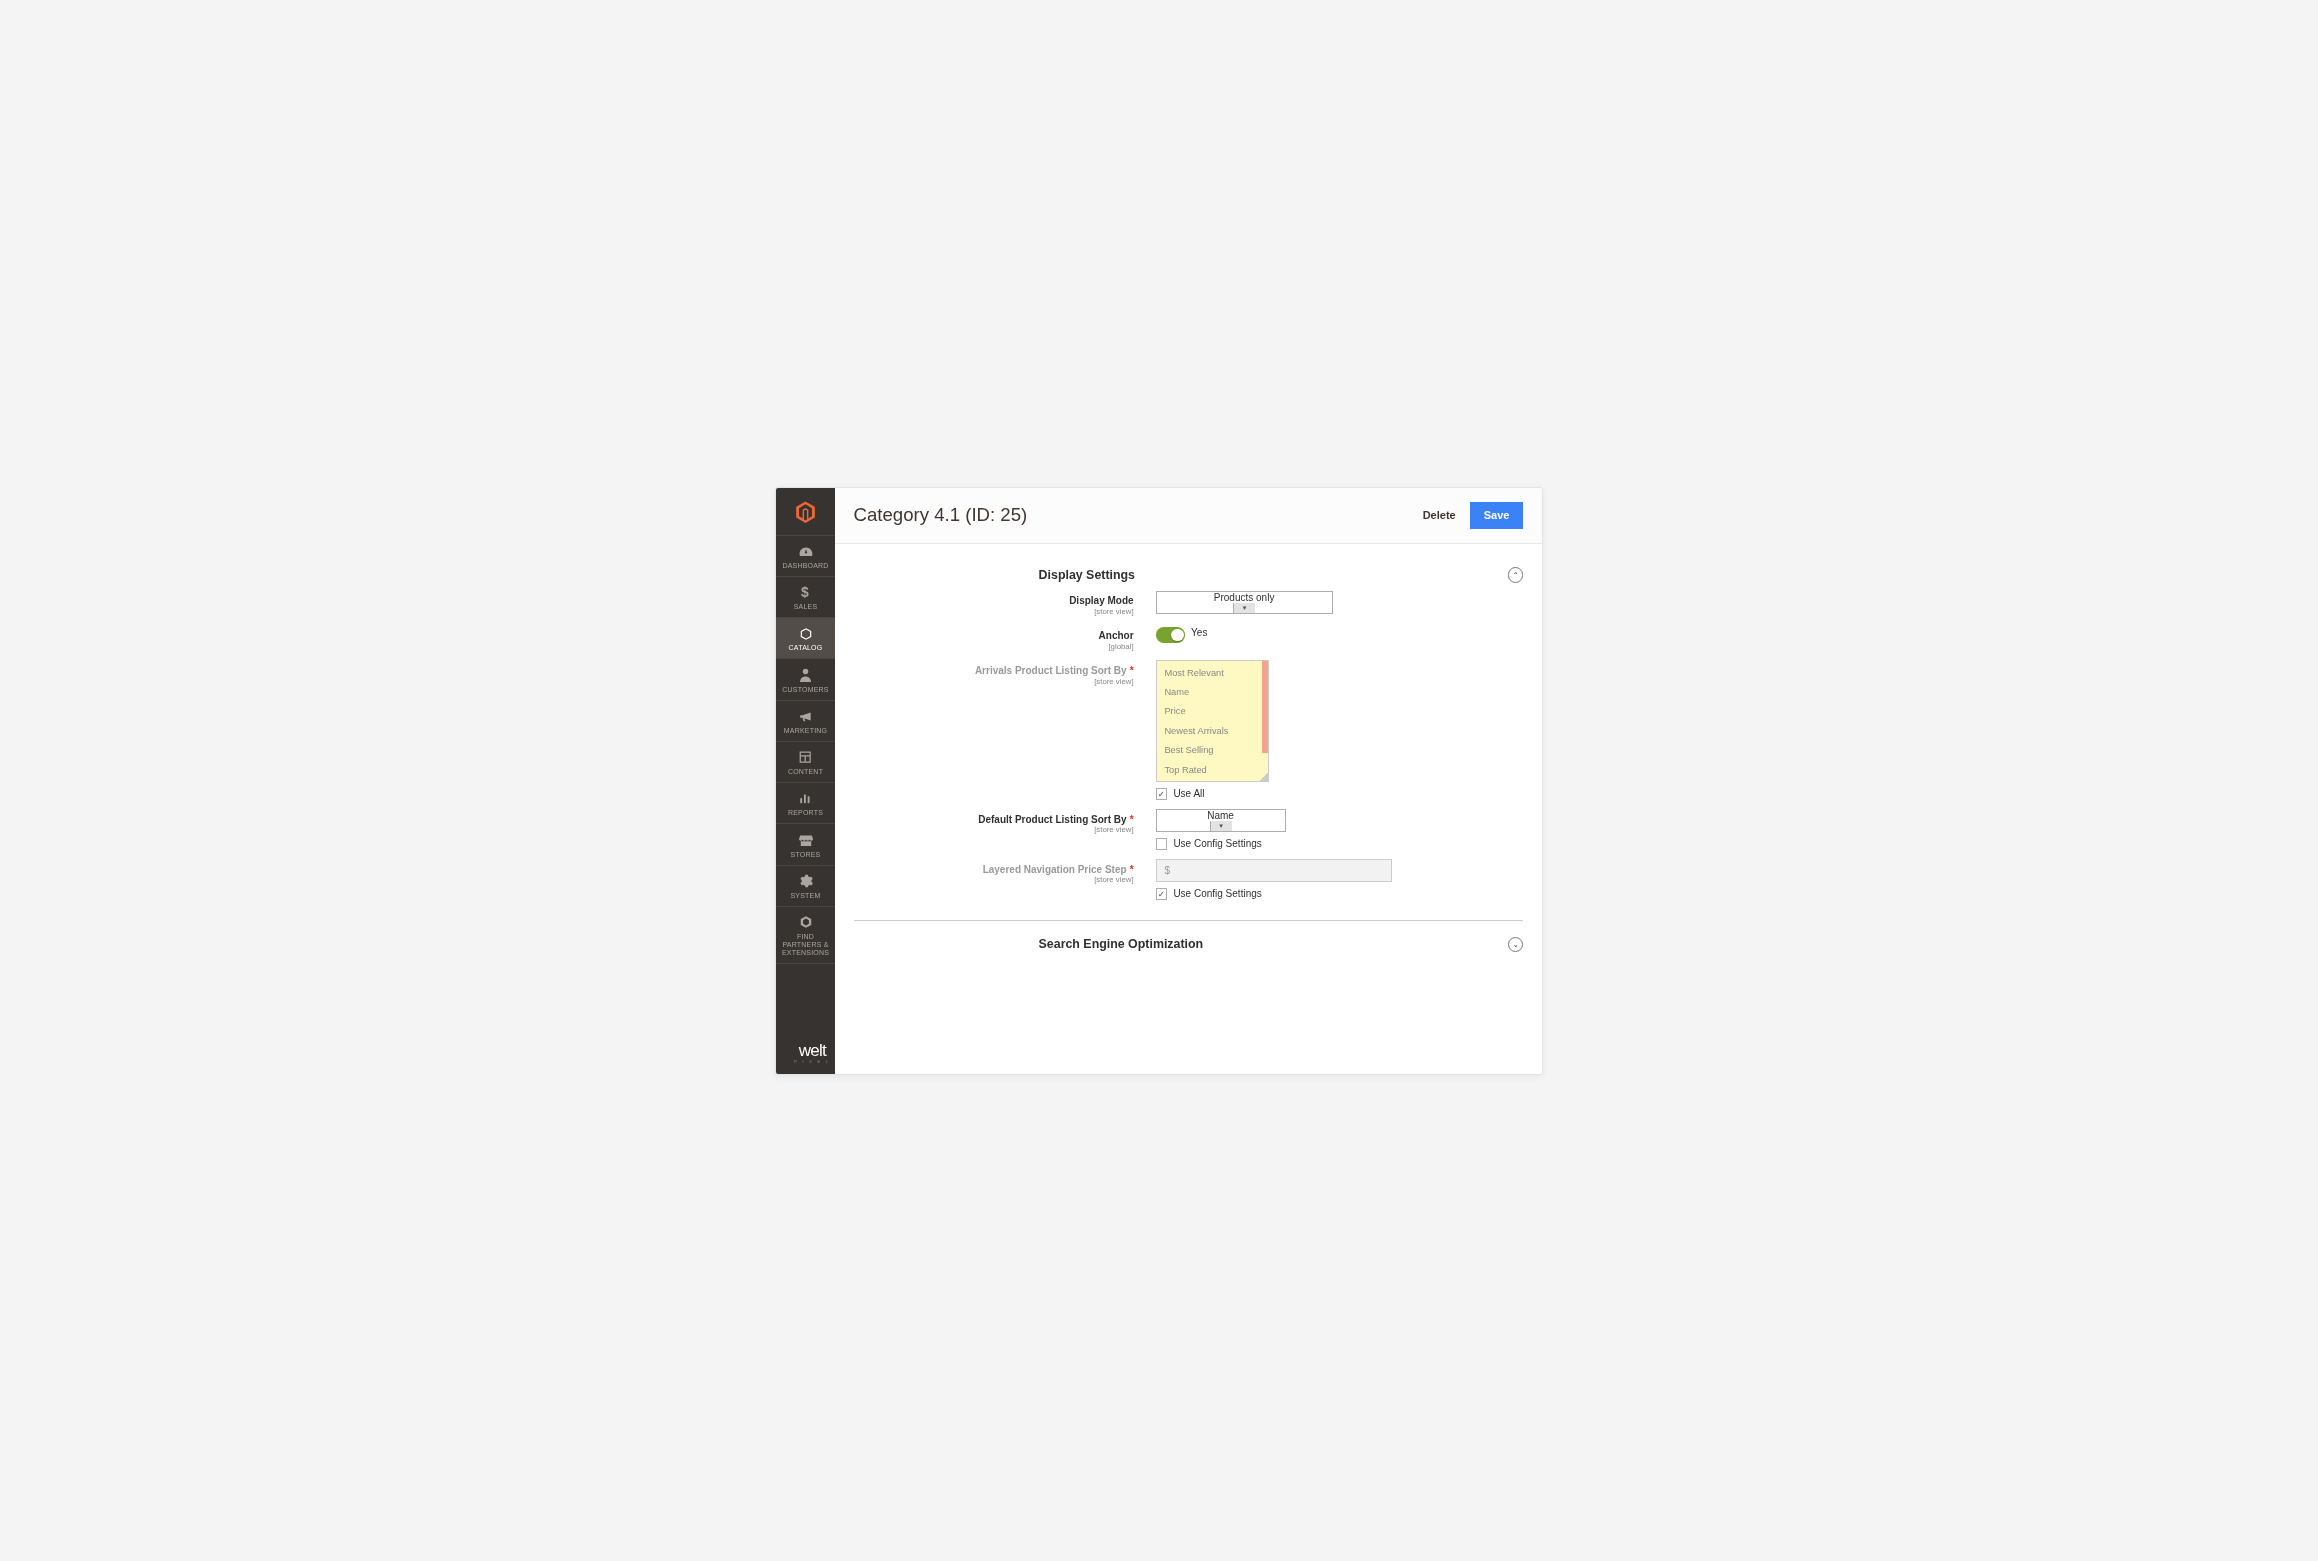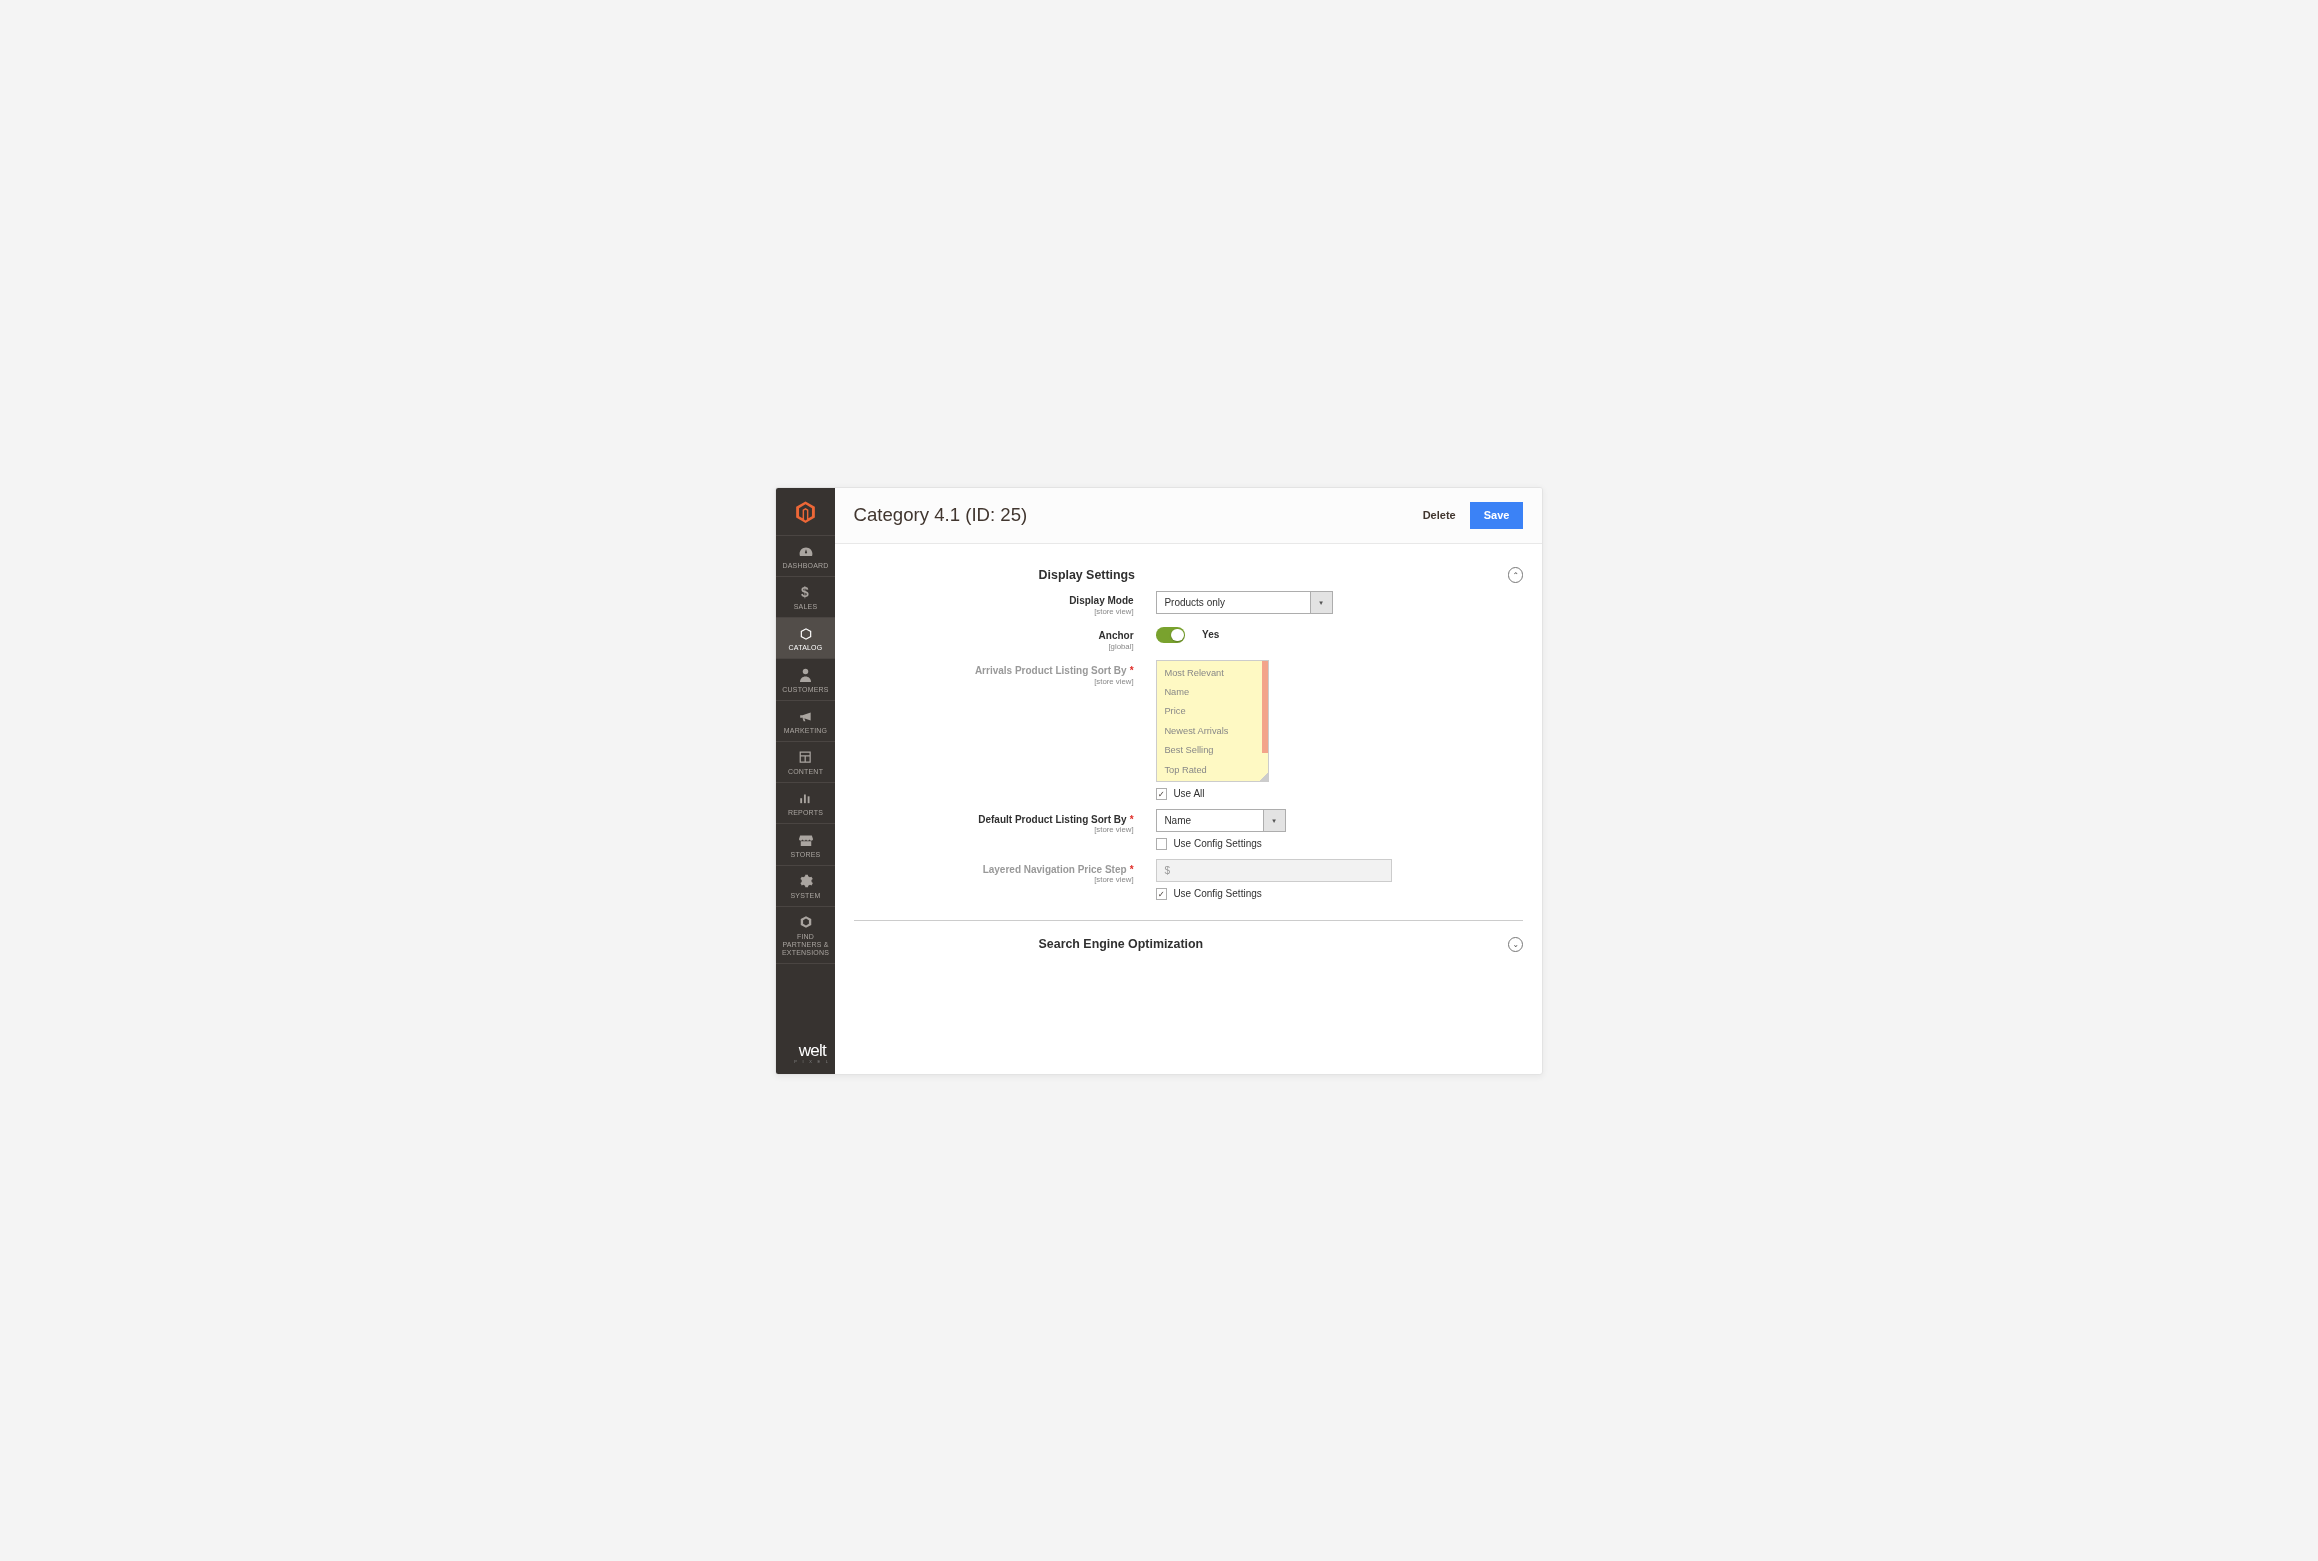--- a/index.html
+++ b/index.html
@@ -159,31 +159,32 @@
 }
 .required-mark { color: #e02b27; margin-left: 3.1px; }
 .form-control-col { flex: 1; display:flex; flex-direction:column; gap:6.2px;}
 .select {
   display: flex;
   align-items: center;
   height: 23px;
   border: 0.8px solid #adadad;
   background: #fff;
   width: 177px;
+  flex-direction: column;
 }
 .select .value { flex:1; padding: 0 7.8px; font-size: 10px; color: #303030;}
 .select .arrow {
   width: 22px; height: 100%;
   background: #e3e3e3;
   border-left: 0.8px solid #adadad;
   display:flex; align-items:center; justify-content:center;
   font-size:6.2px; color:#555;
 }
 .select.small { width: 130px; }
-.toggle-row { display:flex; align-items:center; gap:17px; padding-top:1.6px;font-weight:bold; }
+.toggle-row { display:flex; align-items:flex-start; gap:6px; padding-top:1.6px; }
 .toggle {
   width: 29.5px; height: 15.5px;
   background: #79a22e;
   border-radius: 7.8px;
   position: relative;
 }
 .toggle .knob {
   position:absolute; right:1.6px; top:1.6px;
   width:12.4px; height:12.4px;
   background:#fff;

